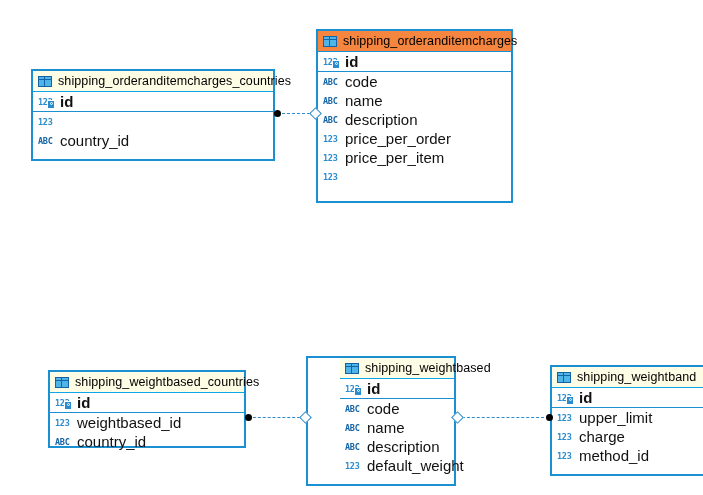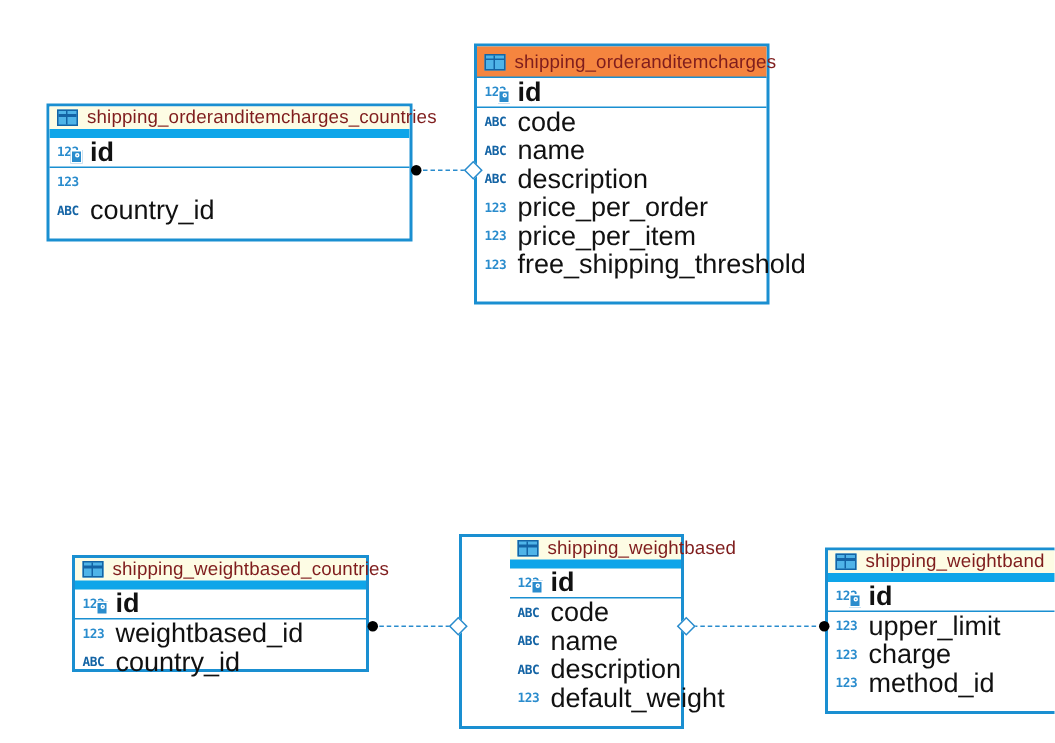--- a/index.html
+++ b/index.html
@@ -33,31 +33,31 @@
     z-index: 5;
   }
 
   .entity-header {
     box-sizing: border-box;
     display: flex;
     align-items: center;
     gap: 6px;
     padding: 2px 6px 2px 5px;
     background: #fdfce4;
-    border-bottom: 6px solid #0ea5e9;
+    border-bottom: 1px solid #0ea5e9;
     height: 21px;
     white-space: nowrap;
   }
   .entity.selected > .entity-header {
     background: #f5853f;
     border-bottom: 1px solid #1a8fd1;
   }
   .entity-title {
     font-size: 12.5px;
-    color: #7f1d1d;
+    color: #000000;
     letter-spacing: 0.1px;
     line-height: 15px;
   }
 
   
   .ico-table {
     width: 14px;
     height: 11px;
     flex: 0 0 14px;
     position: relative;
@@ -90,21 +90,21 @@
 
   .col {
     display: flex;
     align-items: center;
     gap: 5px;
     padding: 0 6px 0 5px;
     height: 19px;
     white-space: nowrap;
   }
   .col-name {
-    font-size: 18px;
+    font-size: 15px;
     color: #111111;
     line-height: 15px;
     text-align: center;
   }
   .col.pk .col-name {
     font-weight: bold;
   }
 
   
   .ico-type {
@@ -250,21 +250,20 @@
         <div class="col">
           <span class="ico-type ico-num">
             <span class="glyph">123</span>
           </span>
           <span class="col-name">price_per_item</span>
         </div>
         <div class="col">
           <span class="ico-type ico-num">
             <span class="glyph">123</span>
           </span>
-          <span class="col-name">free_shipping_threshold</span>
         </div>
       </div>
     </div>
     <div class="entity" style="left: 48px; top: 370px; width: 198px; height: 78px;">
       <div class="entity-header">
         <span class="ico-table"></span>
         <span class="entity-title">shipping_weightbased_countries</span>
       </div>
       <div class="pk-section">
         <div class="col pk">

